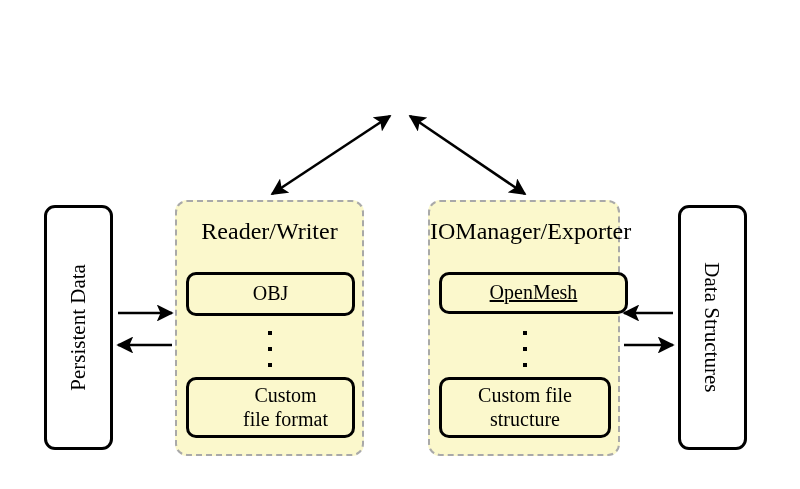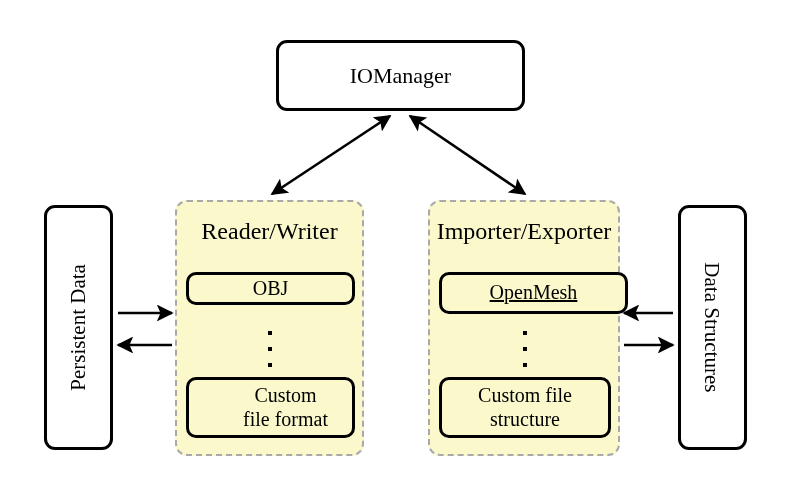--- a/index.html
+++ b/index.html
@@ -107,21 +107,21 @@
     white-space: nowrap;
   }
 
   
   .inner-node {
     background: #fbf8cc;
     border-width: 3px;
     border-radius: 10px;
     font-size: 20px;
   }
-  #node-obj      { left: 186px; top: 272px; width: 169px; height: 33px; }
+  #node-obj      { left: 186px; top: 272px; width: 169px; height: 44px; }
   #node-custom-file { left: 186px; top: 377px; width: 169px; height: 61px; padding-left: 30px; }
   #node-openmesh { left: 439px; top: 272px; width: 189px; height: 42px; text-decoration: underline; }
   #node-custom-ds   { left: 439px; top: 377px; width: 172px; height: 61px; }
 
   
   .vdots {
     position: absolute;
     width: 14px;
     height: 44px;
     display: flex;
@@ -159,23 +159,20 @@
 
     <line x1="118" y1="313" x2="172" y2="313" stroke="#000000" stroke-width="2.6" marker-end="url(#ah)"></line>
 
     <line x1="172" y1="345" x2="118" y2="345" stroke="#000000" stroke-width="2.6" marker-end="url(#ah)"></line>
 
     <line x1="673" y1="313" x2="624" y2="313" stroke="#000000" stroke-width="2.6" marker-end="url(#ah)"></line>
 
     <line x1="624" y1="345" x2="673" y2="345" stroke="#000000" stroke-width="2.6" marker-end="url(#ah)"></line>
   </svg>
 
-  <div class="node" id="io-manager">
-    <span>IOManager</span>
-  </div>
 
   <div class="node side-box" id="persistent-data">
     <span class="vtext-ccw">Persistent Data</span>
   </div>
 
   <div class="node side-box" id="data-structures">
     <span class="vtext-cw">Data Structures</span>
   </div>
 
   <div class="group" id="group-readerwriter">
@@ -193,21 +190,21 @@
   </div>
 
   <div class="node inner-node" id="node-custom-file">
     <span>
       <span>Custom</span><br>
       <span>file format</span>
     </span>
   </div>
 
   <div class="group" id="group-importerexporter">
-    <div class="group-title">Importer/Exporter</div>
+    <div class="group-title">IOManager/Exporter</div>
   </div>
 
   <div class="node inner-node" id="node-openmesh">
     <span>OpenMesh</span>
   </div>
 
   <div class="vdots" id="dots-right">
     <span></span>
     <span></span>
     <span></span>

